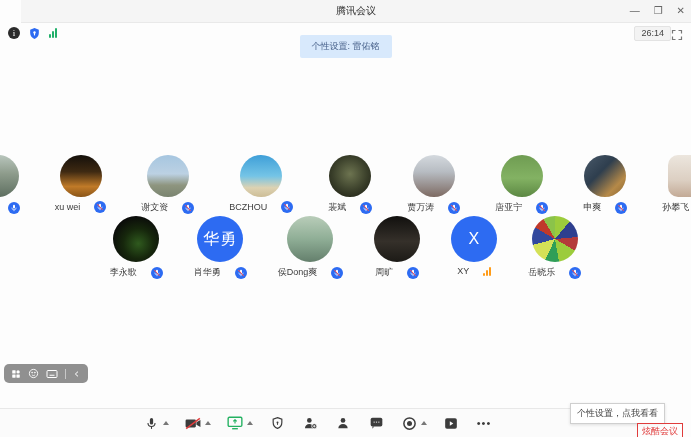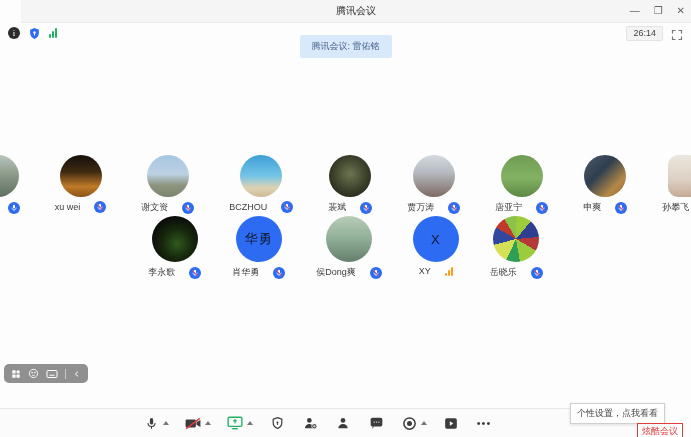--- a/index.html
+++ b/index.html
@@ -10,21 +10,21 @@
   .titlebar{position:absolute;top:0;left:0;right:0;height:22px;background:#f5f5f5;
     border-bottom:1px solid #e9e9e9;display:flex;align-items:center;margin-left:21px;}
   .title{position:absolute;left:50%;transform:translateX(-50%);font-size:10px;color:#333;}
   .win-controls{position:absolute;right:6px;top:0;height:22px;display:flex;align-items:center;gap:14px;}
   .win-btn{font-size:10px;color:#666;cursor:default;line-height:1;}
 
   
   .statusrow{position:absolute;top:22px;left:0;right:0;height:22px;display:flex;
     align-items:center;justify-content:space-between;padding:0 8px;}
   .status-left{display:flex;align-items:center;gap:8px;}
-  .status-right{display:flex;align-items:flex-end;gap:8px;}
+  .status-right{display:flex;align-items:flex-end;}
   .info-ic{width:12px;height:12px;border-radius:50%;background:#2b2b2b;color:#fff;font-size:9px;
     display:flex;align-items:center;justify-content:center;font-family:"Liberation Serif",serif;}
   .shield-ic svg{display:block;}
   .sig{display:flex;align-items:flex-end;gap:1px;height:10px;}
   .sig i{display:block;width:2px;background:#21b06a;border-radius:1px;}
   .sig i:nth-child(1){height:4px}.sig i:nth-child(2){height:7px}.sig i:nth-child(3){height:10px}
   .timer{background:#f3f3f3;border:1px solid #e3e3e3;border-radius:2px;font-size:9px;color:#444;
     padding:2px 6px;line-height:1;}
   .fs-ic svg{display:block;}
 
@@ -34,21 +34,21 @@
 
   
   .p-row{position:absolute;left:0;right:0;display:flex;justify-content:center;align-items:flex-start;}
   .row1{top:148px;gap:17px;}
   .row2{top:209px;gap:13px;}
   .tile{display:flex;flex-direction:column;align-items:center;padding:6px 8px 4px;border:1px solid transparent;}
   .tile.hl{border-color:#23b161;}
   .avatar{width:42px;height:42px;border-radius:50%;position:relative;flex:0 0 auto;}
   .row2 .avatar{width:46px;height:46px;}
   .avatar .init{position:absolute;inset:0;display:flex;align-items:center;justify-content:center;
-    color:#0f172a;font-size:13px;letter-spacing:1px;text-align:center;}
+    color:#ffffff;font-size:16px;letter-spacing:1px;text-align:center;}
   .av-badge{position:absolute;left:9px;bottom:-2px;width:11px;height:11px;border-radius:50%;
     background:#ff9c19;color:#fff;font-size:8px;display:flex;align-items:center;justify-content:center;line-height:1;}
   .pname{margin-top:4px;font-size:9px;color:#3c3c3c;display:flex;align-items:center;gap:14px;white-space:nowrap;}
   .mic-badge{width:12px;height:12px;border-radius:50%;background:#2d6bf2;display:inline-flex;
     align-items:center;justify-content:center;}
   .mic-badge svg{display:block;}
   .net-badge{display:inline-flex;align-items:flex-end;gap:1px;height:9px;}
   .net-badge i{display:block;width:2px;background:#ff9c19;border-radius:1px;}
   .net-badge i:nth-child(1){height:3px}.net-badge i:nth-child(2){height:6px}.net-badge i:nth-child(3){height:9px}
 
@@ -126,21 +126,21 @@
     <div class="status-right">
       <span class="timer">26:14</span>
       <span class="fs-ic">
         <svg width="12" height="12" viewBox="0 0 24 24" fill="none" stroke="#777" stroke-width="2.4">
           <path d="M3 9V3h6M15 3h6v6M21 15v6h-6M9 21H3v-6"></path>
           </svg>
       </span>
     </div>
   </div>
 
-  <div class="banner">腾讯会议: 雷佑铭</div>
+  <div class="banner">个性设置: 雷佑铭</div>
 
   <div class="p-row row1" id="row1">
       <div class="tile">
         <div class="avatar av-1-0">
           <span class="av-badge">☺</span>
         </div>
         <div class="pname">
           <span>王亮</span>
           <span class="mic-badge">
             <svg width="8" height="8" viewBox="0 0 24 24">
@@ -292,20 +292,34 @@
               <line x1="12" y1="17.5" x2="12" y2="21.5" stroke="#fff" stroke-width="2"></line>
               <line x1="4" y1="3" x2="20" y2="21" stroke="#ff5050" stroke-width="3"></line>
             </svg>
           </span>
         </div>
       </div>
       <div class="tile">
         <div class="avatar av-2-3"></div>
         <div class="pname">
           <span>侯Dong爽</span>
+          <span class="mic-badge">
+            <svg width="8" height="8" viewBox="0 0 24 24">
+              <rect x="9" y="2.5" width="6" height="11" rx="3" fill="#fff"></rect>
+              <path d="M5.5 11a6.5 6.5 0 0 0 13 0" fill="none" stroke="#fff" stroke-width="2"></path>
+              <line x1="12" y1="17.5" x2="12" y2="21.5" stroke="#fff" stroke-width="2"></line>
+              <line x1="4" y1="3" x2="20" y2="21" stroke="#ff5050" stroke-width="3"></line>
+            </svg>
+          </span>
+        </div>
+      </div>
+      <div class="tile">
+        <div class="avatar av-2-4"></div>
+        <div class="pname">
+          <span>周旷</span>
           <span class="mic-badge">
             <svg width="8" height="8" viewBox="0 0 24 24">
               <rect x="9" y="2.5" width="6" height="11" rx="3" fill="#fff"></rect>
               <path d="M5.5 11a6.5 6.5 0 0 0 13 0" fill="none" stroke="#fff" stroke-width="2"></path>
               <line x1="12" y1="17.5" x2="12" y2="21.5" stroke="#fff" stroke-width="2"></line>
               <line x1="4" y1="3" x2="20" y2="21" stroke="#ff5050" stroke-width="3"></line>
             </svg>
           </span>
         </div>
       </div>

